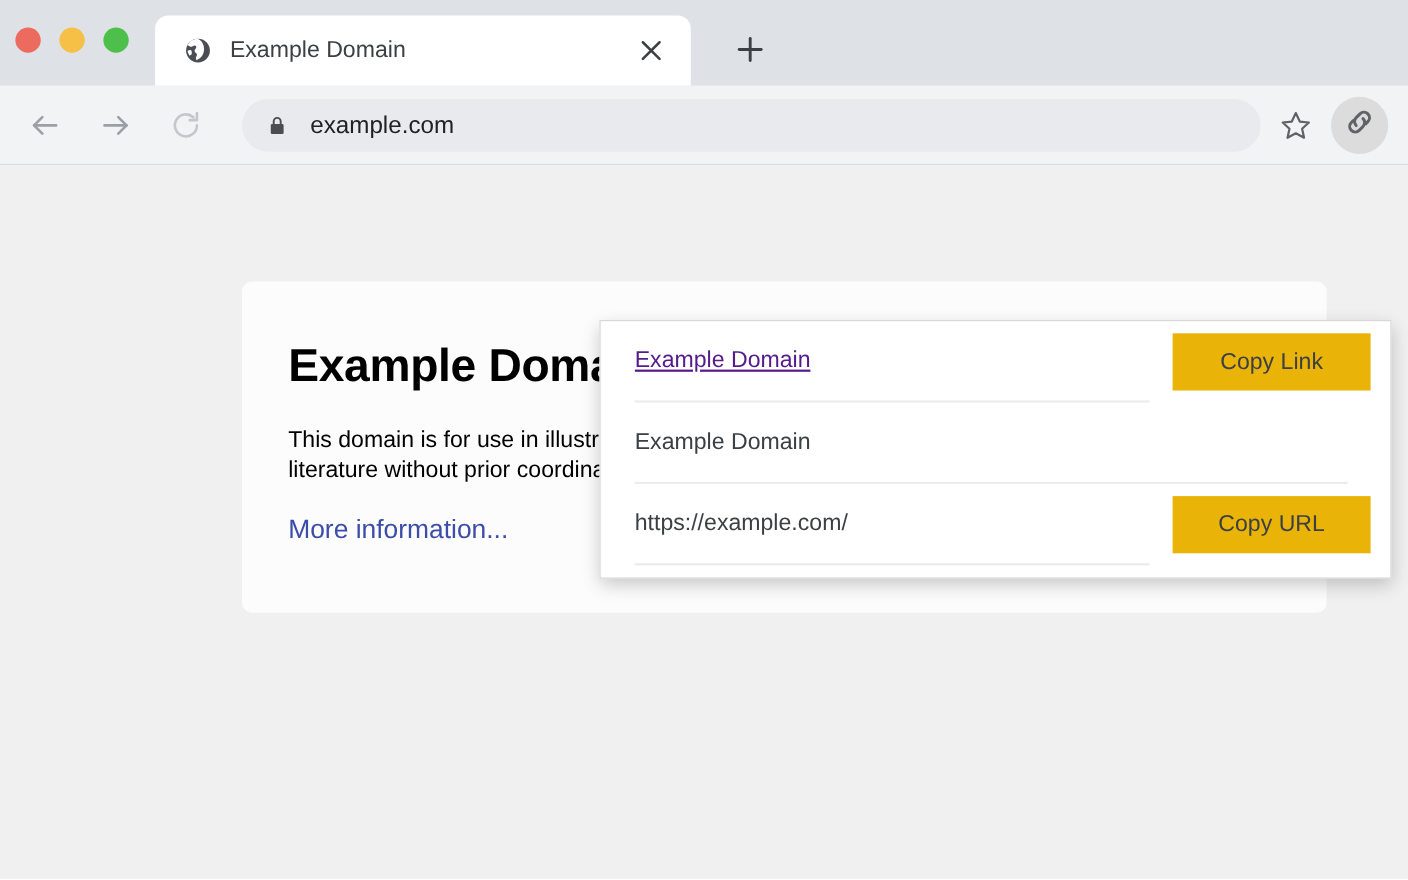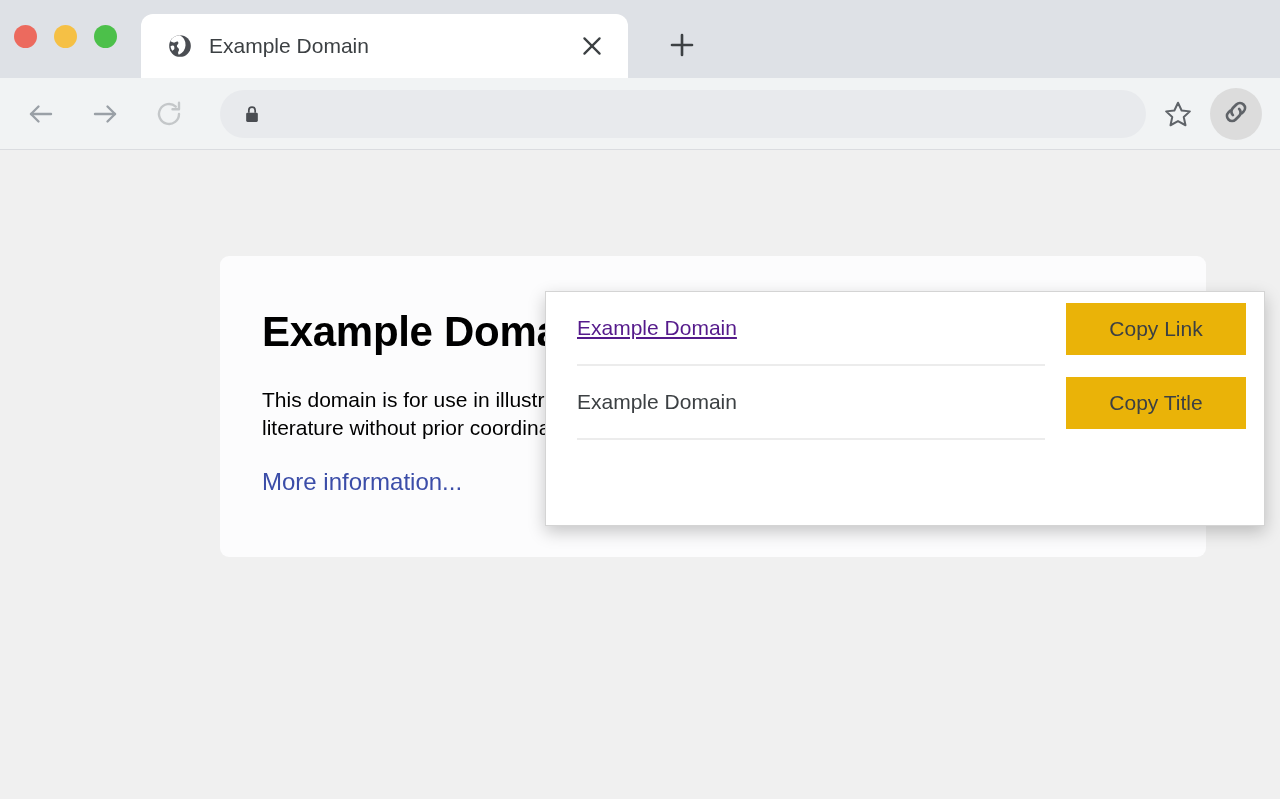--- a/index.html
+++ b/index.html
@@ -349,20 +349,21 @@
       </svg>
     </div>
 
     <div class="omnibox">
       <span class="lock-icon">
         <svg width="20" height="20" viewBox="0 0 24 24">
           <rect x="5" y="10.5" width="14" height="11" rx="1.6" fill="#4a4d52"></rect>
           <path d="M8.2 10.5V7.6a3.8 3.8 0 0 1 7.6 0v2.9" fill="none" stroke="#4a4d52" stroke-width="2.1"></path>
         </svg>
       </span>
+      <span class="omnibox-url" title="Search or enter address">example.com</span>
     </div>
 
     <div class="star-btn">
       <svg width="30" height="30" viewBox="0 0 24 24" fill="none" stroke="#5f6368" stroke-width="1.6" stroke-linejoin="round">
         <polygon points="12,3 14.9,9.2 21.5,9.9 16.6,14.4 18,21 12,17.7 6,21 7.4,14.4 2.5,9.9 9.1,9.2"></polygon>
       </svg>
     </div>
 
     <div class="ext-btn">
       <span>
@@ -388,20 +389,25 @@
         <div class="popup-field">
           <span class="popup-field-text link">Example Domain</span>
         </div>
         <button class="popup-btn">Copy Link</button>
       </div>
 
       <div class="popup-row">
         <div class="popup-field">
           <span class="popup-field-text">Example Domain</span>
         </div>
-        <button class="popup-btn">Copy Title</button>
       </div>
 
+      <div class="popup-row">
+        <div class="popup-field">
+          <span class="popup-field-text">https://example.com/</span>
+        </div>
+        <button class="popup-btn">Copy URL</button>
+      </div>
 
     </div>
   </div>
 
 </div>
 
 </body></html>

